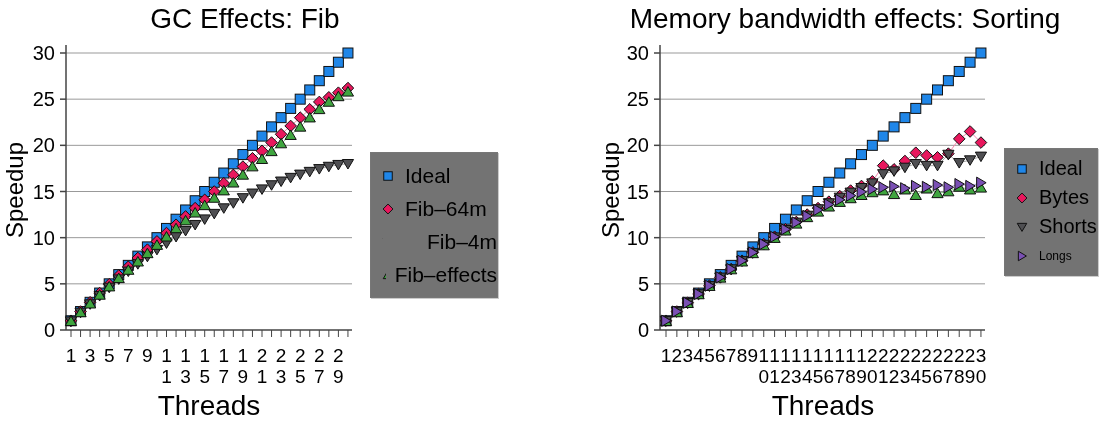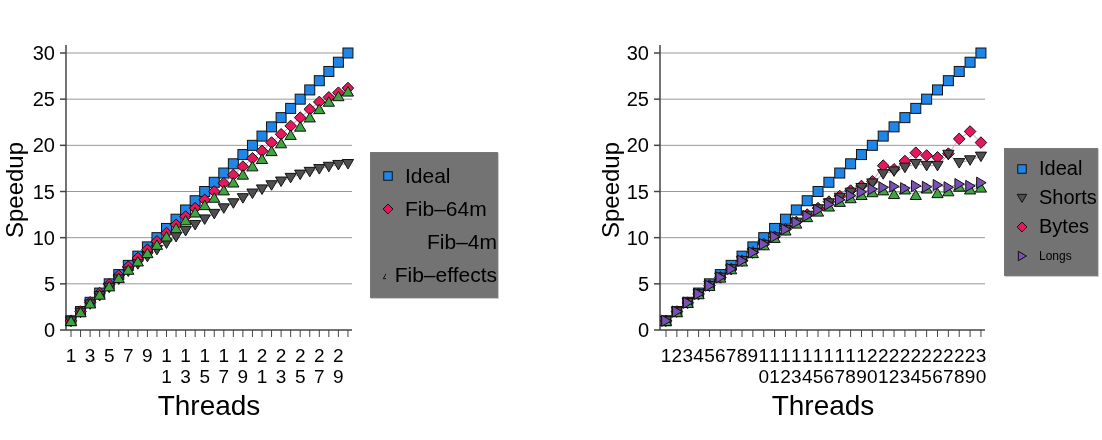--- a/index.html
+++ b/index.html
@@ -210,20 +210,21 @@
         <path d="M 265.95 155.63500000000002 L 277.15000000000003 155.63500000000002 L 271.55 146.13500000000002 Z" fill="#3fa53f" stroke="#111" stroke-width="1"></path>
         <path d="M 275.5 147.7866666666667 L 286.70000000000005 147.7866666666667 L 281.1 138.2866666666667 Z" fill="#3fa53f" stroke="#111" stroke-width="1"></path>
         <path d="M 285.04999999999995 139.4766666666667 L 296.25 139.4766666666667 L 290.65 129.9766666666667 Z" fill="#3fa53f" stroke="#111" stroke-width="1"></path>
         <path d="M 294.6 131.16666666666669 L 305.80000000000007 131.16666666666669 L 300.20000000000005 121.66666666666667 Z" fill="#3fa53f" stroke="#111" stroke-width="1"></path>
         <path d="M 304.15 121.93333333333335 L 315.35 121.93333333333335 L 309.75 112.43333333333335 Z" fill="#3fa53f" stroke="#111" stroke-width="1"></path>
         <path d="M 313.7 113.62333333333338 L 324.90000000000003 113.62333333333338 L 319.3 104.12333333333338 Z" fill="#3fa53f" stroke="#111" stroke-width="1"></path>
         <path d="M 323.25 106.2366666666667 L 334.45000000000005 106.2366666666667 L 328.85 96.7366666666667 Z" fill="#3fa53f" stroke="#111" stroke-width="1"></path>
         <path d="M 332.8 100.69666666666667 L 344.00000000000006 100.69666666666667 L 338.40000000000003 91.19666666666667 Z" fill="#3fa53f" stroke="#111" stroke-width="1"></path>
         <path d="M 342.35 96.08 L 353.55000000000007 96.08 L 347.95000000000005 86.58 Z" fill="#3fa53f" stroke="#111" stroke-width="1"></path>
       </svg>
+    <div class="title" style="left:245px">GC Effects: Fib</div>
     <div class="ylabel" style="left:15px">Speedup</div>
     <div class="xlabel" style="left:209px">Threads</div>
     <div class="legend" style="left: 370px; top: 152px; width: 126px; padding-top: 6px; padding-bottom: 6px;">
         <div class="legend-row" style="height: 33px;">
           <svg width="16" height="16">
             <rect x="3.75" y="3.75" width="8.5" height="8.5" fill="#1f86e8" stroke="#111" stroke-width="1"></rect>
           </svg>
           <span class="lab" style="font-size: 21px;">Ideal</span>
         </div>
         <div class="legend-row" style="height: 33px;">
@@ -480,40 +481,41 @@
         <path d="M 338.76 180.8216666666667 L 338.76 192.02166666666668 L 348.26 186.42166666666668 Z" fill="#7a50b4" stroke="#111" stroke-width="1"></path>
         <path d="M 349.61999999999995 182.66833333333335 L 349.61999999999995 193.86833333333334 L 359.11999999999995 188.26833333333335 Z" fill="#7a50b4" stroke="#111" stroke-width="1"></path>
         <path d="M 360.47999999999996 180.36 L 360.47999999999996 191.56 L 369.97999999999996 185.96 Z" fill="#7a50b4" stroke="#111" stroke-width="1"></path>
         <path d="M 371.34 181.28333333333336 L 371.34 192.48333333333335 L 380.84 186.88333333333335 Z" fill="#7a50b4" stroke="#111" stroke-width="1"></path>
         <path d="M 382.2 179.4366666666667 L 382.2 190.63666666666668 L 391.7 185.0366666666667 Z" fill="#7a50b4" stroke="#111" stroke-width="1"></path>
         <path d="M 393.06 181.74500000000003 L 393.06 192.94500000000002 L 402.56 187.34500000000003 Z" fill="#7a50b4" stroke="#111" stroke-width="1"></path>
         <path d="M 403.91999999999996 178.51333333333335 L 403.91999999999996 189.71333333333334 L 413.41999999999996 184.11333333333334 Z" fill="#7a50b4" stroke="#111" stroke-width="1"></path>
         <path d="M 414.78 180.36 L 414.78 191.56 L 424.28 185.96 Z" fill="#7a50b4" stroke="#111" stroke-width="1"></path>
         <path d="M 425.64 177.12833333333336 L 425.64 188.32833333333335 L 435.14 182.72833333333335 Z" fill="#7a50b4" stroke="#111" stroke-width="1"></path>
       </svg>
+    <div class="title" style="left:294px">Memory bandwidth effects: Sorting</div>
     <div class="ylabel" style="left:60px">Speedup</div>
     <div class="xlabel" style="left:272px">Threads</div>
     <div class="legend" style="left: 453px; top: 148px; width: 92px; padding-top: 5px; padding-bottom: 5px;">
         <div class="legend-row" style="height: 29px;">
           <svg width="16" height="16">
             <rect x="3.75" y="3.75" width="8.5" height="8.5" fill="#1f86e8" stroke="#111" stroke-width="1"></rect>
           </svg>
           <span class="lab" style="font-size: 20px;">Ideal</span>
         </div>
         <div class="legend-row" style="height: 29px;">
           <svg width="16" height="16">
+            <path d="M 8 3.0700000000000003 L 12.93 8 L 8 12.93 L 3.0700000000000003 8 Z" fill="#e8175d" stroke="#111" stroke-width="1"></path>
+          </svg>
+          <span class="lab" style="font-size: 20px;">Bytes</span>
+        </div>
+        <div class="legend-row" style="height: 29px;">
+          <svg width="16" height="16">
             <path d="M 3.24 4.345000000000001 L 12.76 4.345000000000001 L 8 12.42 Z" fill="#4f4f52" stroke="#111" stroke-width="1"></path>
           </svg>
           <span class="lab" style="font-size: 20px;">Shorts</span>
-        </div>
-        <div class="legend-row" style="height: 29px;">
-          <svg width="16" height="16">
-            <path d="M 8 3.0700000000000003 L 12.93 8 L 8 12.93 L 3.0700000000000003 8 Z" fill="#e8175d" stroke="#111" stroke-width="1"></path>
-          </svg>
-          <span class="lab" style="font-size: 20px;">Bytes</span>
         </div>
         <div class="legend-row" style="height: 29px;">
           <svg width="16" height="16">
             <path d="M 4.345000000000001 3.24 L 4.345000000000001 12.76 L 12.42 8 Z" fill="#7a50b4" stroke="#111" stroke-width="1"></path>
           </svg>
           <span class="lab" style="font-size: 12px;">Longs</span>
         </div>
       </div>
   </section>
 

